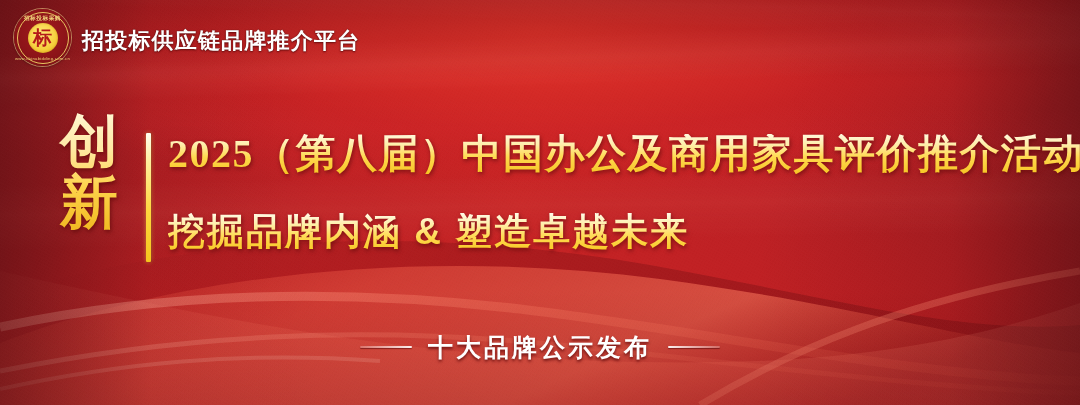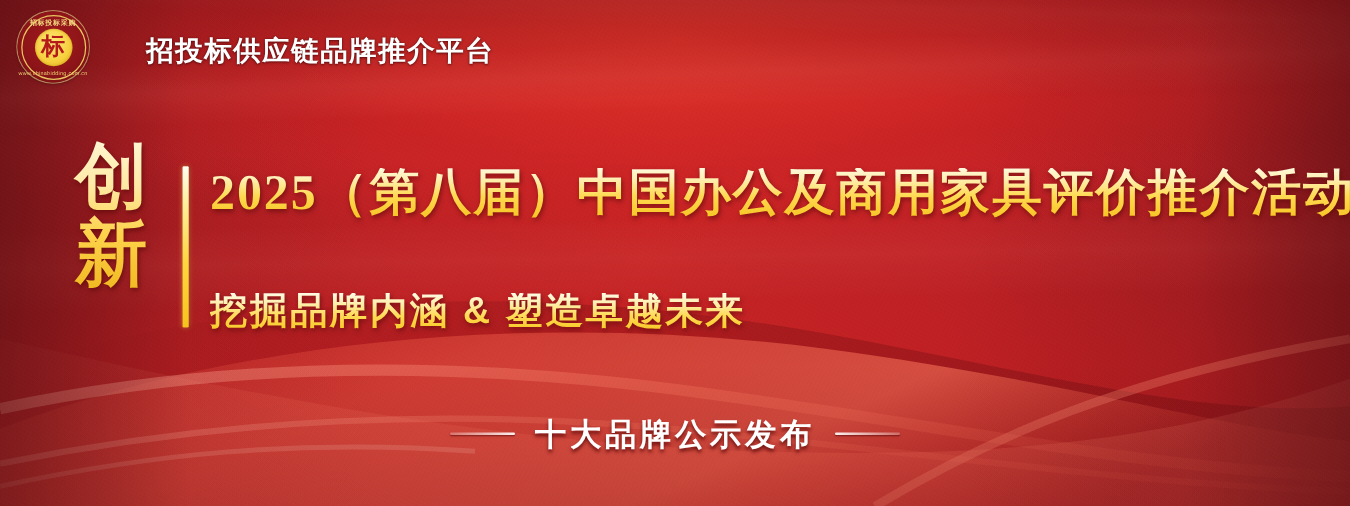--- a/index.html
+++ b/index.html
@@ -57,21 +57,20 @@
   .logo .arctop{position:absolute;left:0;right:0;top:5.5px;text-align:center;
       font-size:5.6px;letter-spacing:.6px;color:#f3d77e;font-weight:700;white-space:nowrap;}
   .logo .arcbot{position:absolute;left:0;right:0;bottom:5px;text-align:center;
       font-size:4.3px;letter-spacing:.25px;color:#f0cf74;white-space:nowrap;}
 
   .site-title{
     position:absolute;left:82px;top:26px;
     font-size:22px;font-weight:700;color:#fff;letter-spacing:1.2px;
     text-shadow:0 1px 2px rgba(90,10,12,.85), 0 0 1px rgba(0,0,0,.6);
     white-space:nowrap;
-    margin-left:35px;
   }
   .date{
     position:absolute;right:22px;top:26px;
     font-size:20px;font-weight:700;color:#fff;letter-spacing:1px;
     text-shadow:0 1px 2px rgba(90,10,12,.85);
     white-space:nowrap;
   }
 
   
   .main{position:absolute;left:0;top:108px;width:1080px;height:170px;}
@@ -95,26 +94,25 @@
     position:absolute;left:168px;top:26px;
     font-family:"Liberation Serif","DejaVu Serif",serif;
     font-size:40px;font-weight:700;line-height:1;letter-spacing:1.5px;white-space:nowrap;
     background:linear-gradient(180deg,#fff9de 0%,#ffeeab 26%,#ffd94f 58%,#f6c524 100%);
     -webkit-background-clip:text;background-clip:text;color:transparent;
     -webkit-text-fill-color:transparent;
     filter:drop-shadow(1px 2px 2px rgba(95,8,10,.7));
   }
   .subline{
     position:absolute;left:168px;top:105px;
-    font-size:30px;font-weight:700;line-height:1;letter-spacing:2px;white-space:nowrap;
+    font-size:37px;font-weight:700;line-height:1;letter-spacing:2px;white-space:nowrap;
     background:linear-gradient(180deg,#fffbe8 0%,#fff0b0 28%,#ffdb55 62%,#f8c926 100%);
     -webkit-background-clip:text;background-clip:text;color:transparent;
     -webkit-text-fill-color:transparent;
     filter:drop-shadow(1px 2px 2px rgba(95,8,10,.7));
-    margin-top:21px;
   }
 
   
   .footer{
     position:absolute;left:0;top:326px;width:1080px;height:42px;
     display:flex;align-items:center;justify-content:center;gap:16px;
   }
   .dash{
     display:block;width:52px;height:2px;border-radius:1px;
     background:linear-gradient(90deg,rgba(255,255,255,.25),rgba(255,255,255,.92));

